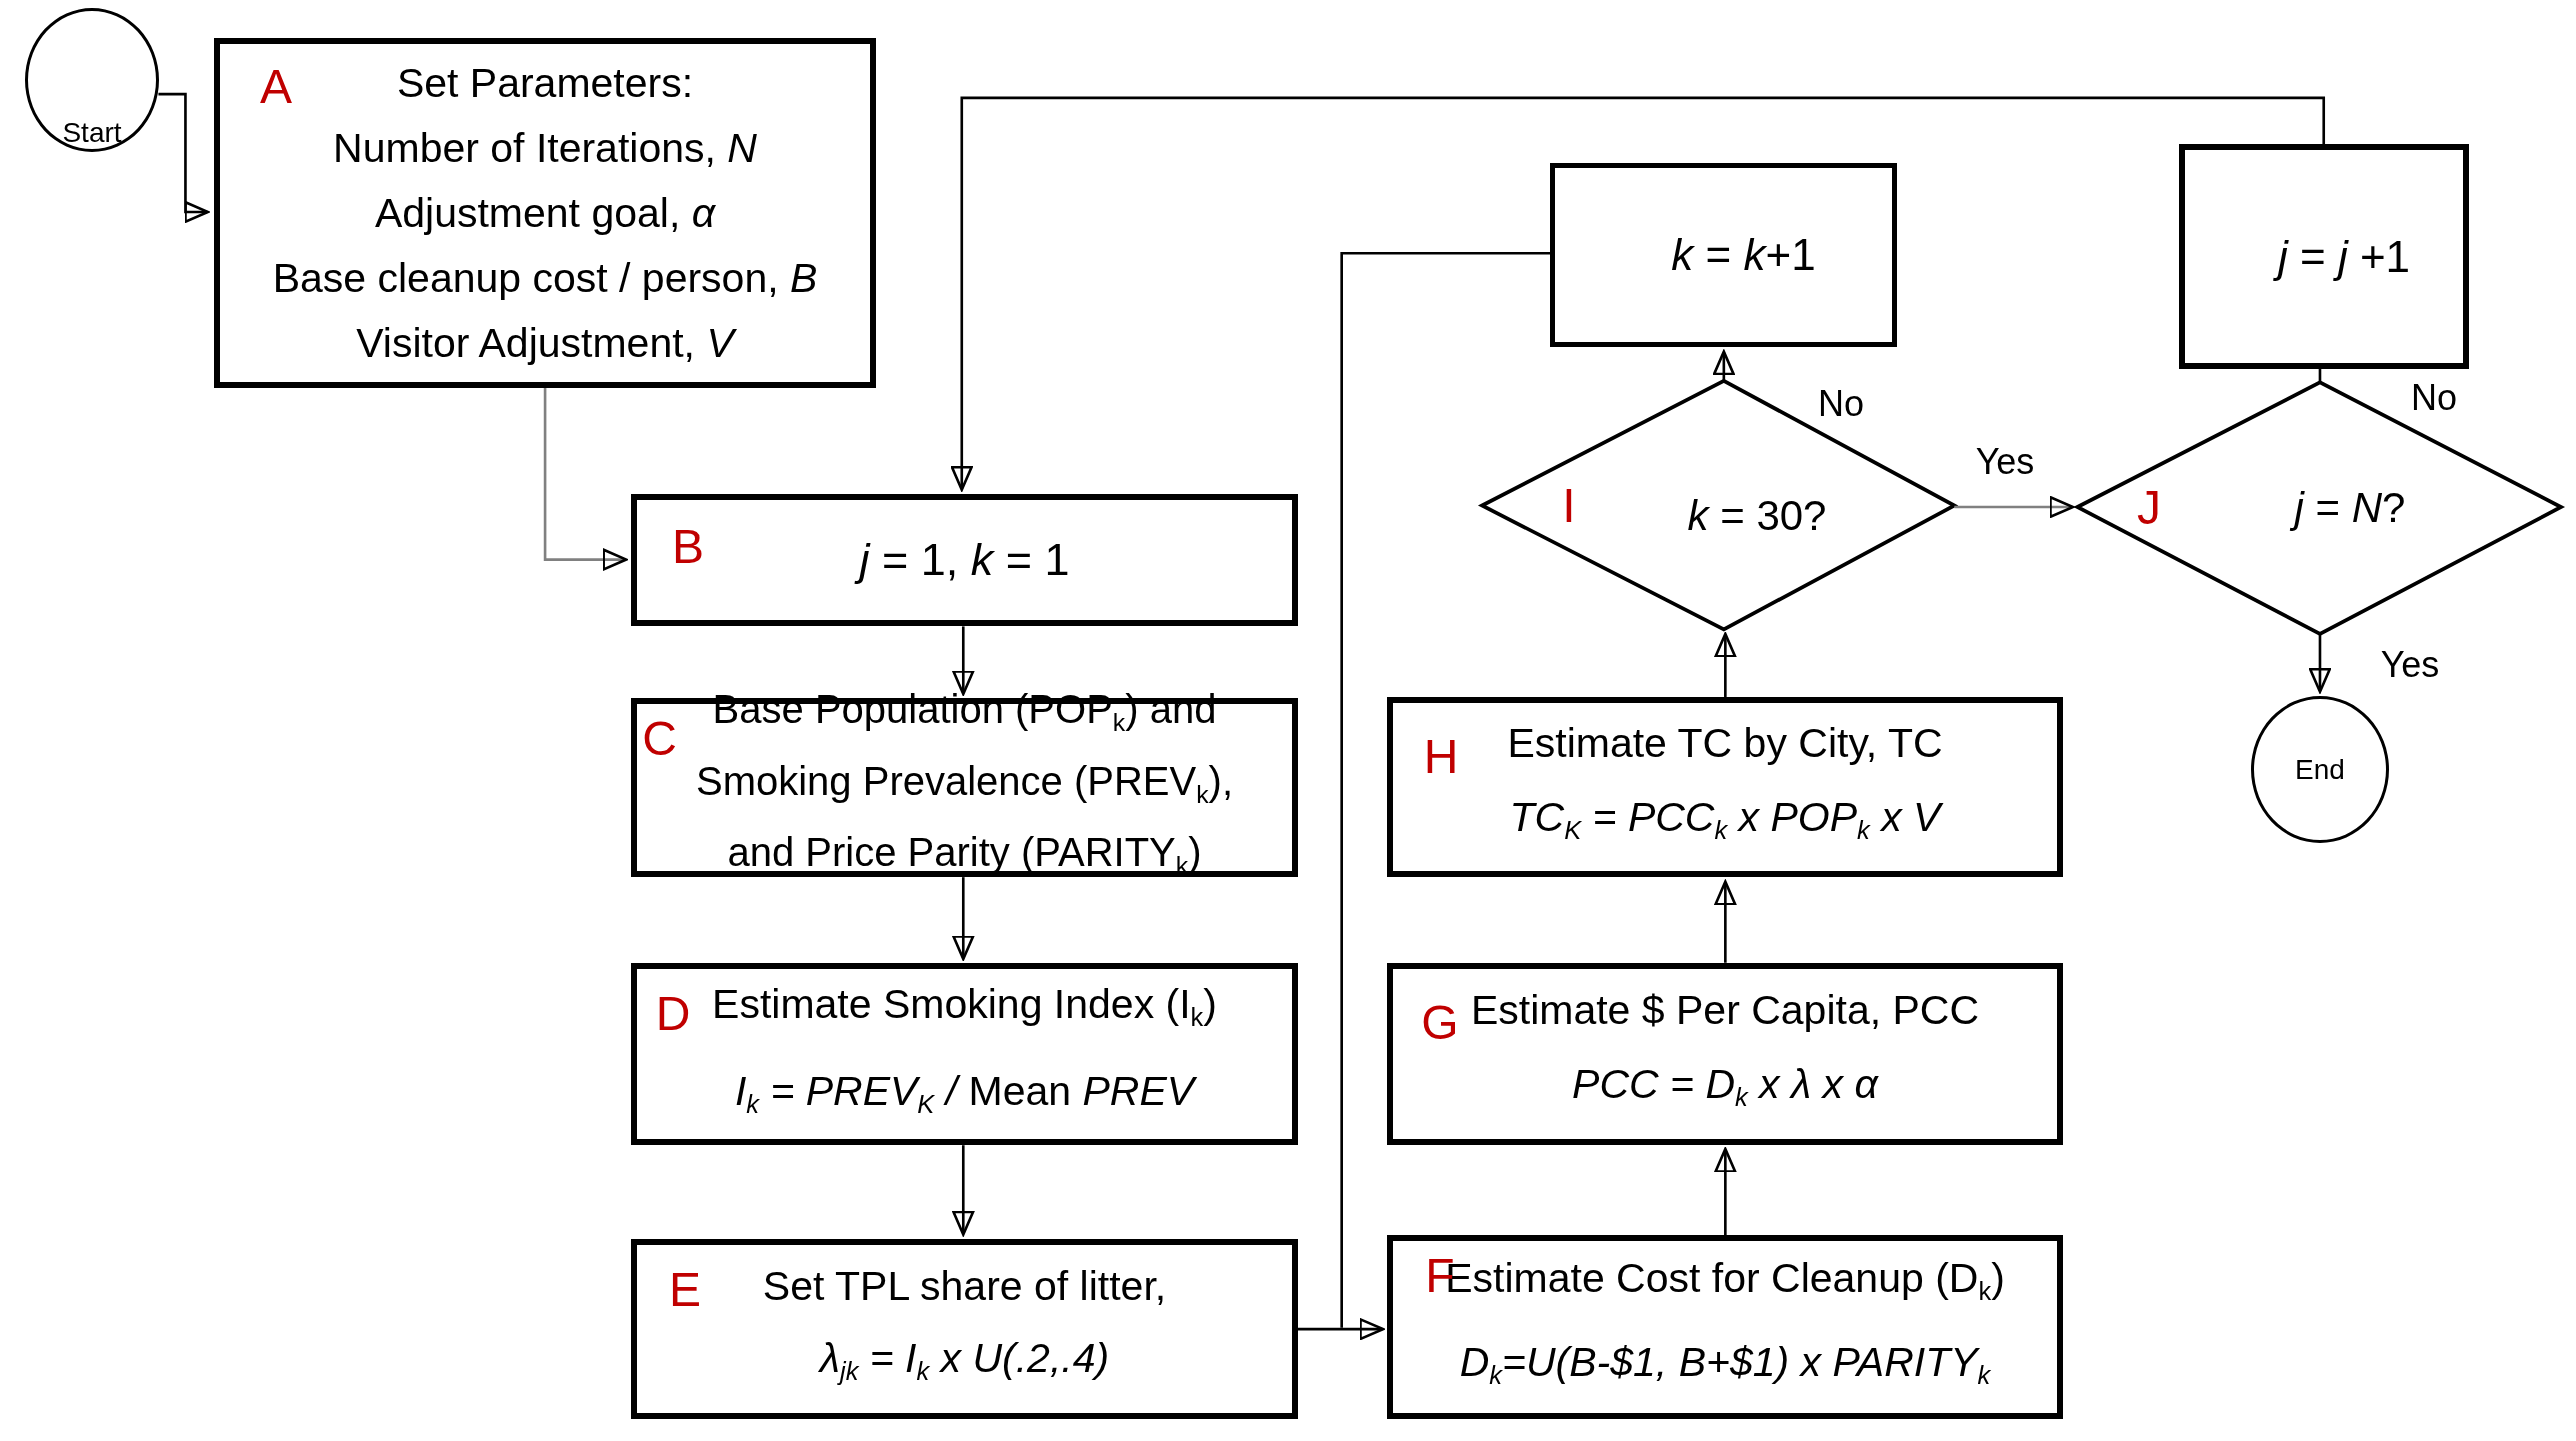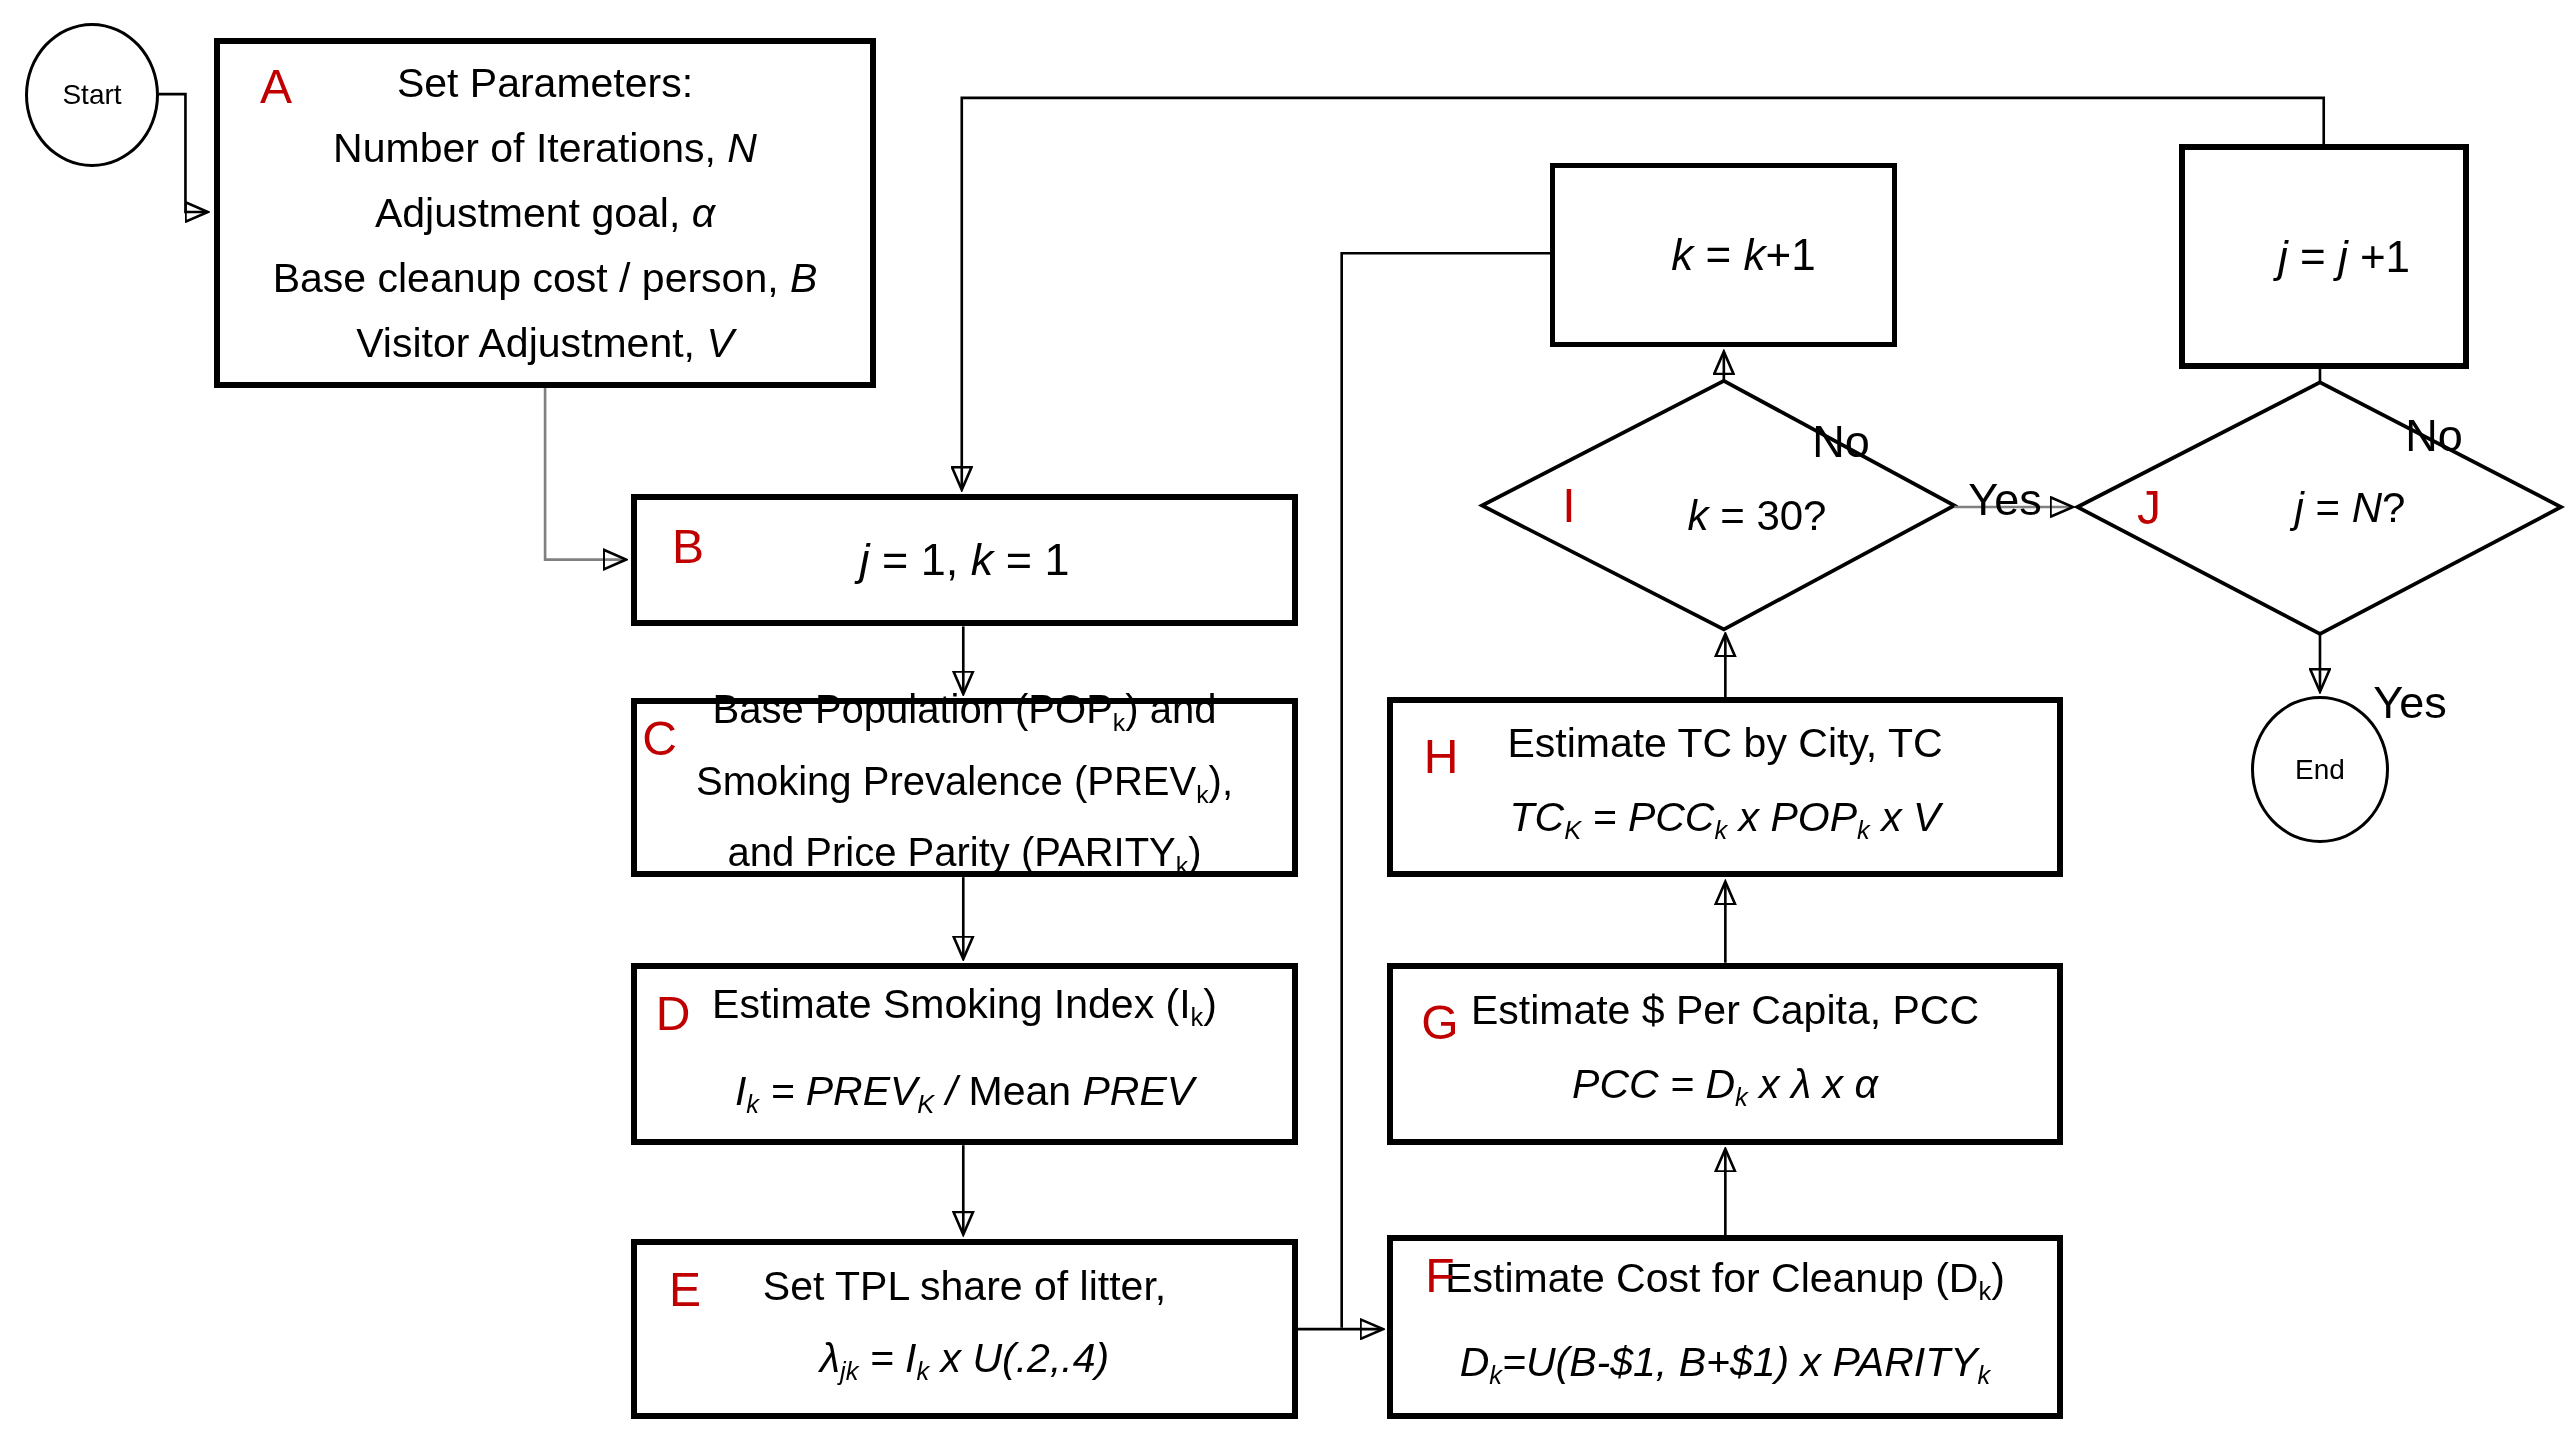--- a/index.html
+++ b/index.html
@@ -19,21 +19,21 @@
   .box .line{white-space:nowrap;}
   .tag{
     position:absolute;font-size:48px;line-height:1;color:var(--tag,#c00000);
     transform:translate(-50%,-50%);z-index:3;
   }
   .terminator{
     position:absolute;box-sizing:border-box;border:3.8px solid var(--line,#000);border-radius:50%;
     background:#fff;display:flex;align-items:center;justify-content:center;font-size:28px;
   }
   .float-label{
-    position:absolute;transform:translate(-50%,-50%);font-size:45px;white-space:nowrap;z-index:2;margin-top:38px;
+    position:absolute;transform:translate(-50%,-50%);font-size:36px;white-space:nowrap;z-index:2;
   }
   .dtext{
     position:absolute;transform:translate(-50%,-50%);font-size:42px;white-space:nowrap;z-index:2;
   }
   .seg-i{font-style:italic;}
   .seg-sub{font-size:0.62em;vertical-align:-0.32em;}
   .seg-isub{font-style:italic;font-size:0.62em;vertical-align:-0.32em;}
   
   .t-a{font-size:41px;line-height:65px;}
   .t-b{font-size:45px;line-height:54px;}
@@ -70,21 +70,21 @@
     <path d="M 2065 337 H 1787 V 1768"></path>
     <path d="M 2298 1645 V 1531" marker-end="url(#ah)"></path>
     <path d="M 2298 1282 V 1175" marker-end="url(#ah)"></path>
     <path d="M 2298 928 V 845" marker-end="url(#ah)"></path>
     <path d="M 2296 507 V 469" marker-end="url(#ah)"></path>
     <path class="gray" d="M 2603 675 H 2760" marker-end="url(#ah)"></path>
     <path d="M 3090 509 V 435" marker-end="url(#ah)"></path>
     <path d="M 3090 844 V 920" marker-end="url(#ah)"></path>
   </svg>
 
-  <div class="terminator" style="left:25px;top:23px;width:134px;height:144px;">
+  <div class="terminator" style="left:25px;top:8px;width:134px;height:144px;align-items:flex-end;">
     <span>Start</span>
   </div>
   <div class="terminator" style="left:2251px;top:696px;width:138px;height:147px;">
     <span>End</span>
   </div>
 
   <div class="box t-a" style="left:214px;top:38px;width:662px;height:350px;">
     <span class="tag" style="left:56px;top:43px;">A</span>
     <div class="line"><span>Set Parameters:</span></div>
     <div class="line"><span>Number of Iterations, </span><span class="seg-i">N</span></div>

